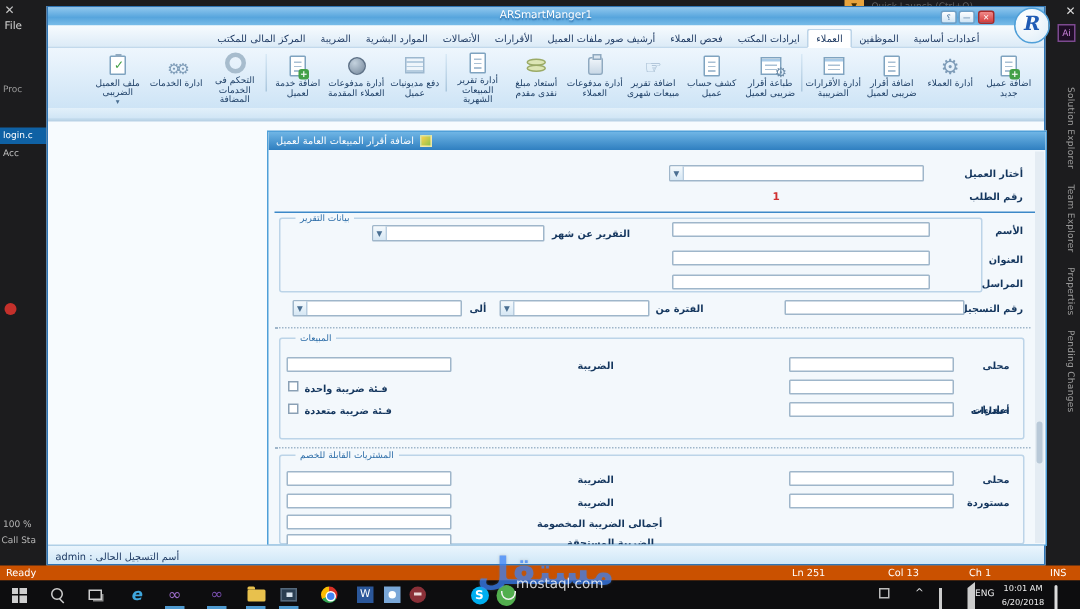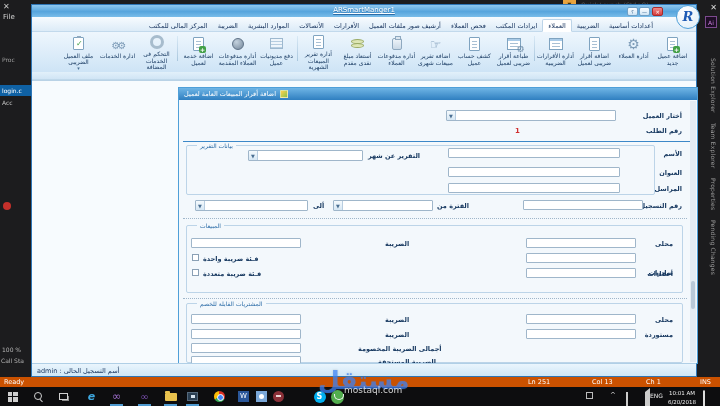--- a/index.html
+++ b/index.html
@@ -13,21 +13,21 @@
   .vs-lit{color:#d4d4d4;font-size:7px;}
   .login-chip{background:#0f61a4;color:#fff;font-size:6px;line-height:11px;padding-left:2px;width:31px;height:11px;}
   .bp{width:8px;height:8px;border-radius:50%;background:#c4302b;}
   .side-tab{writing-mode:vertical-rl;font-size:6px;color:#9a9a9a;margin-bottom:10px;letter-spacing:.2px;}
   .ai-icon{width:12px;height:12px;background:#1e0d26;border:1px solid #7c4a8f;color:#c77fd8;font-size:6px;line-height:11px;text-align:center;}
   .ql-tab{width:13px;height:8px;background:#e8a33d;color:#4a3000;font-size:5px;text-align:center;line-height:8px;}
 
   
   .app{left:31px;top:4px;width:666px;height:373px;border:1px solid #2e75b5;background:#f7fbfe;}
   .app-title{left:0;top:0;right:0;height:12px;background:linear-gradient(#8ec7ee,#57a5dd 55%,#7abde9);}
-  .app-title .wt{position:absolute;left:0;right:0;top:1px;text-align:center;font-size:7px;color:#fff;text-shadow:0 1px 1px #2d6da8;text-decoration:underline;}
+  .app-title .wt{position:absolute;left:0;right:0;top:1px;text-align:center;font-size:7px;color:#fff;text-shadow:0 1px 1px #2d6da8;}
   .wbtn{position:absolute;top:2px;width:11px;height:9px;border:1px solid #6f9fc6;border-radius:2px;background:linear-gradient(#fdfeff,#cfe4f4);color:#2d5d8c;font-size:5px;line-height:8px;text-align:center;}
   .wbtn.close{background:linear-gradient(#f08a8a,#d43c3c);border-color:#a82a2a;color:#fff;}
   .rlogo{position:absolute;right:-4px;top:0;width:24px;height:24px;border-radius:50%;background:radial-gradient(circle at 35% 30%,#ffffff,#dcecf8);border:1px solid #4f9fd8;z-index:6;text-align:center;line-height:22px;font-family:"DejaVu Serif",serif;font-style:italic;font-weight:bold;font-size:13px;color:#1f5bb5;}
   .tabrow{left:0;top:12px;right:0;height:15px;background:linear-gradient(#f7fbfe,#dcebf7);border-bottom:1px solid #c2d9ec;display:flex;flex-direction:row-reverse;align-items:flex-end;padding-right:38px;}
   .tab{font-size:6.5px;color:#16325c;padding:2px 5px 1px;white-space:nowrap;}
   .tab.active{background:#fff;border:1px solid #bcd4e8;border-bottom:1px solid #fff;border-radius:2px 2px 0 0;margin-bottom:-1px;}
   .ribbon{left:0;top:27px;right:0;height:49px;background:linear-gradient(#eef6fd,#d3e7f7 70%,#c7e0f4);border-bottom:1px solid #b9d2e6;display:flex;flex-direction:row-reverse;padding:1px 4px 9px 0;}
   .rstrip{position:absolute;left:0;right:0;top:67px;height:8px;background:linear-gradient(#e2f0fa,#d0e5f5);border-bottom:1px solid #bfd8ea;}
   .rbtn{width:39px;display:flex;flex-direction:column;align-items:center;padding-top:2px;z-index:2;}
   .rsep{width:1px;background:linear-gradient(#d8e9f6,#a9c6dd);margin:3px 1px 10px;z-index:2;}
@@ -141,21 +141,21 @@
     <div class="abs app-title">
       <span class="wt txt">ARSmartManger1</span>
       <span class="wbtn" style="right:58px;">؟</span>
       <span class="wbtn" style="right:46px;">—</span>
       <span class="wbtn close" style="right:33px;">✕</span>
       <span class="rlogo">R</span>
     </div>
 
     <div class="abs tabrow">
       <span class="tab">أعدادات أساسية</span>
-      <span class="tab">الضريبية</span>
+      <span class="tab">الموظفين</span>
       <span class="tab active">العملاء</span>
       <span class="tab">ايرادات المكتب</span>
       <span class="tab">فحص العملاء</span>
       <span class="tab">أرشيف صور ملفات العميل</span>
       <span class="tab">الأقرارات</span>
       <span class="tab">الأتصالات</span>
       <span class="tab">الموارد البشرية</span>
       <span class="tab">الضريبة</span>
       <span class="tab">المركز المالى للمكتب</span>
     </div>

